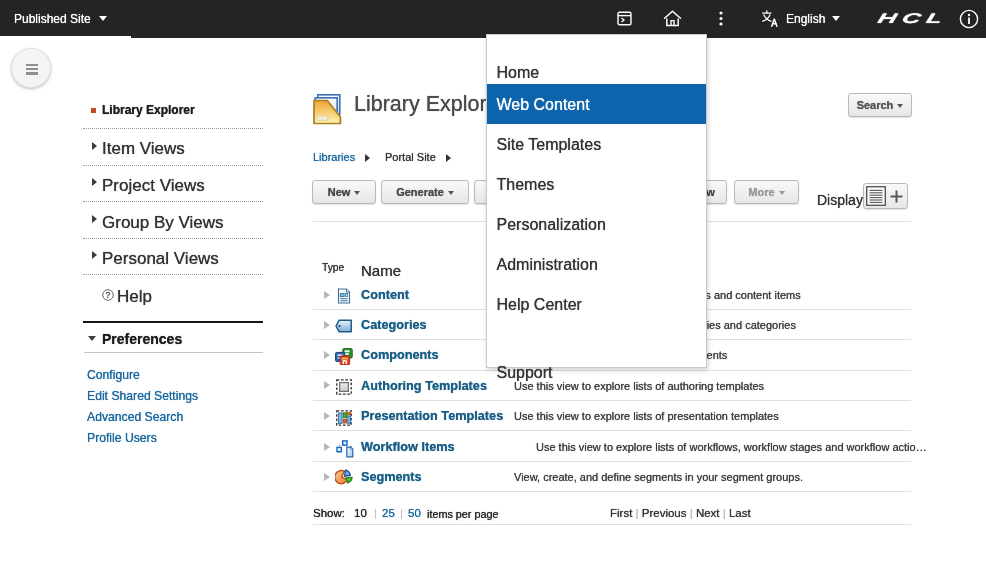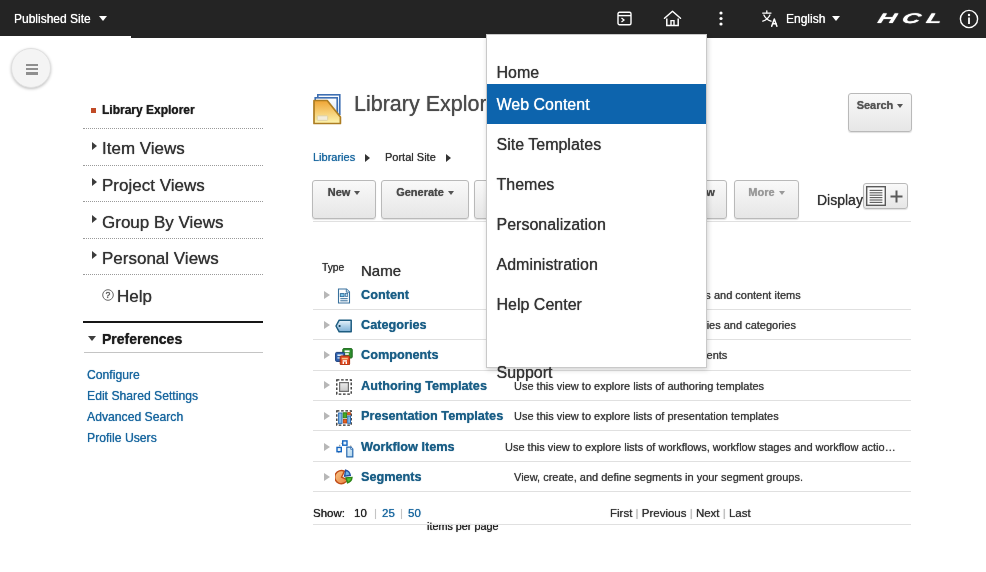--- a/index.html
+++ b/index.html
@@ -18,21 +18,21 @@
 #hamburger { left:11px; top:48px; width:40px; height:40px; border-radius:50%; background:#f4f4f4; border:1px solid #e0e0e0; box-shadow:0 1px 3px rgba(0,0,0,0.25); z-index:4; }
 #hamburger .bar { position:absolute; left:13.5px; width:12px; height:2.2px; background:#8f8f8f; }
 
 
 .dotline { height:0; border-top:1px dotted #9a9a9a; width:180px; left:83px; }
 .side-item { left:102px; font-size:17px; color:#333; }
 .side-caret { left:92px; width:0; height:0; border-top:4px solid transparent; border-bottom:4px solid transparent; border-left:5.5px solid #3c3c3c; }
 .side-link { left:87px; font-size:12.2px; color:#19679f; }
 
 
-.btn { position:absolute; height:39px; border:1px solid #b9b9b9; border-radius:3px; background:linear-gradient(#f9f9f9,#e6e6e6); box-shadow:0 1px 1px rgba(0,0,0,0.12); font-size:11px; font-weight:bold; color:#4a4a4a; text-align:center; line-height:23px; }
+.btn { position:absolute; height:24px; border:1px solid #b9b9b9; border-radius:3px; background:linear-gradient(#f9f9f9,#e6e6e6); box-shadow:0 1px 1px rgba(0,0,0,0.12); font-size:11px; font-weight:bold; color:#4a4a4a; text-align:center; line-height:23px; }
 .btn .caret-down-d { margin-left:4px; vertical-align:1.5px; border-left-width:3.5px; border-right-width:3.5px; border-top-width:4px; }
 .btn.disabled { color:#999; }
 .btn.disabled .caret-down-d { border-top-color:#999; }
 
 
 .hline { height:0; border-top:1px solid #e0e0e0; left:313px; width:598px; }
 .rowname { font-size:12.7px; font-weight:bold; color:#1a5e86; }
 .rowdesc { font-size:11px; color:#3c3c3c; }
 .rowarrow { width:0; height:0; border-top:4.5px solid transparent; border-bottom:4.5px solid transparent; border-left:6.5px solid #b7b7b7; }
 
@@ -209,36 +209,36 @@
 <div class="abs rowdesc" style="left:514px; top:380px;">Use this view to explore lists of authoring templates</div>
 <div class="abs hline" style="top:400px;"></div>
 
 <div class="abs rowarrow" style="left:324px; top:412px;"></div>
 <div class="abs rowname" style="left:361px; top:409px;">Presentation Templates</div>
 <div class="abs rowdesc" style="left:514px; top:410px;">Use this view to explore lists of presentation templates</div>
 <div class="abs hline" style="top:430px;"></div>
 
 <div class="abs rowarrow" style="left:324px; top:443px;"></div>
 <div class="abs rowname" style="left:361px; top:440px;">Workflow Items</div>
-<div class="abs rowdesc" style="left:505px; top:441px;">Use this view to explore lists of workflows, workflow stages and workflow actio…</div>
+<div class="abs rowdesc" style="left:536px; top:441px;">Use this view to explore lists of workflows, workflow stages and workflow actio…</div>
 <div class="abs hline" style="top:461px;"></div>
 
 <div class="abs rowarrow" style="left:324px; top:473px;"></div>
 <div class="abs rowname" style="left:361px; top:470px;">Segments</div>
 <div class="abs rowdesc" style="left:514px; top:471px;">View, create, and define segments in your segment groups.</div>
 <div class="abs hline" style="top:491px;"></div>
 
 <div class="abs" style="top:507px; left:0; width:986px; font-size:11.5px; color:#222; white-space:nowrap;">
   <span class="abs" style="left:313px; top:0;">Show:</span>
   <span class="abs" style="left:354px; top:0;">10</span>
   <span class="abs" style="left:374px; top:0; color:#c4c4c4;">|</span>
   <span class="abs" style="left:382px; top:0; color:#19679f;">25</span>
   <span class="abs" style="left:400px; top:0; color:#c4c4c4;">|</span>
   <span class="abs" style="left:408px; top:0; color:#19679f;">50</span>
-  <span class="abs" style="left:427px; top:13px; font-size:10.8px;">items per page</span>
+  <span class="abs" style="left:427px; top:1px; font-size:10.8px;">items per page</span>
 </div>
 <div class="abs" style="left:610px; top:507px; width:301px; font-size:11.5px; color:#333; text-align:left;">First <span style="color:#bbb;">|</span> Previous <span style="color:#bbb;">|</span> Next <span style="color:#bbb;">|</span> Last</div>
 <div class="abs hline" style="top:524px;"></div>
 
 <svg class="abs" style="left:336px; top:288px;" width="16" height="16" viewBox="0 0 16 16">
   <path d="M2.5 1 H10.5 L13.5 4 V15 H2.5 Z" fill="#fff" stroke="#39719d" stroke-width="1.1"></path>
   <path d="M10.3 1 L10.3 4.2 H13.5" fill="#d6e9f5" stroke="#39719d" stroke-width="0.9"></path>
   <rect x="4.3" y="5.6" width="3.8" height="3" fill="#7fc7e8" stroke="#2f6a99" stroke-width="0.9"></rect>
   <rect x="9.3" y="5.6" width="2.4" height="3" fill="#bcd9ec" stroke="#2f6a99" stroke-width="0.7"></rect>
   <line x1="4.3" y1="10.7" x2="11.7" y2="10.7" stroke="#2f6a99" stroke-width="1"></line>

